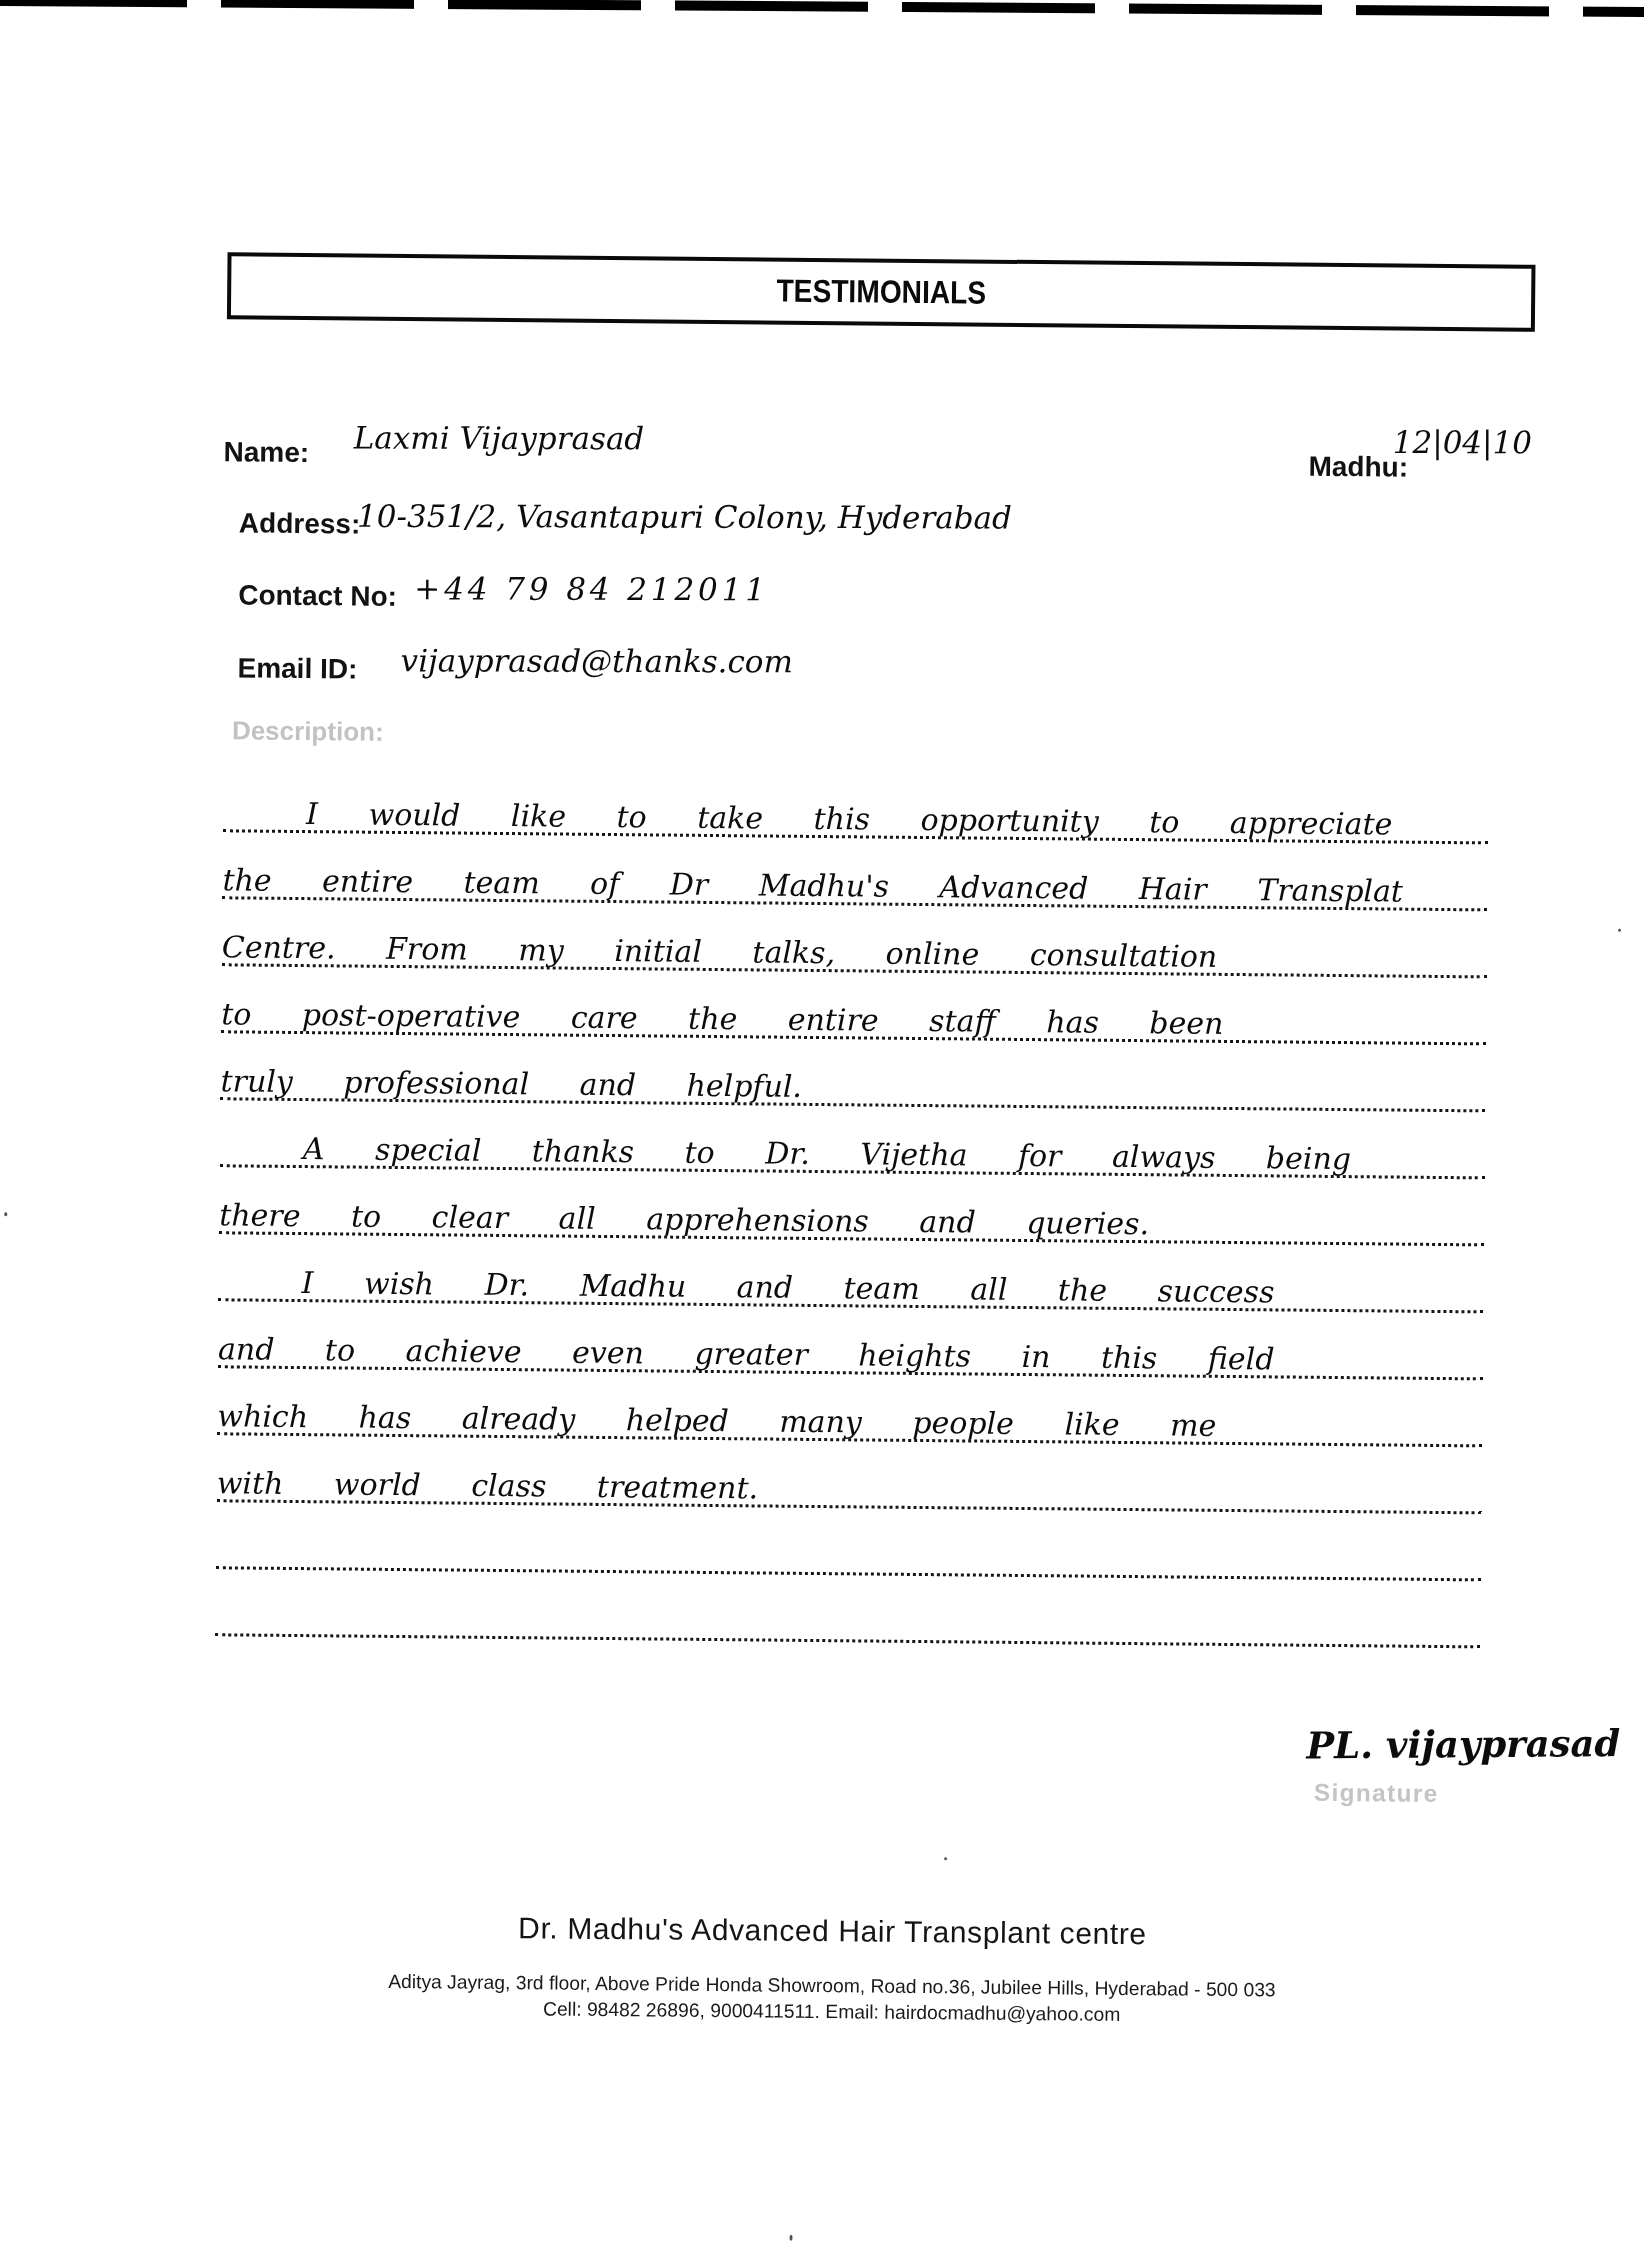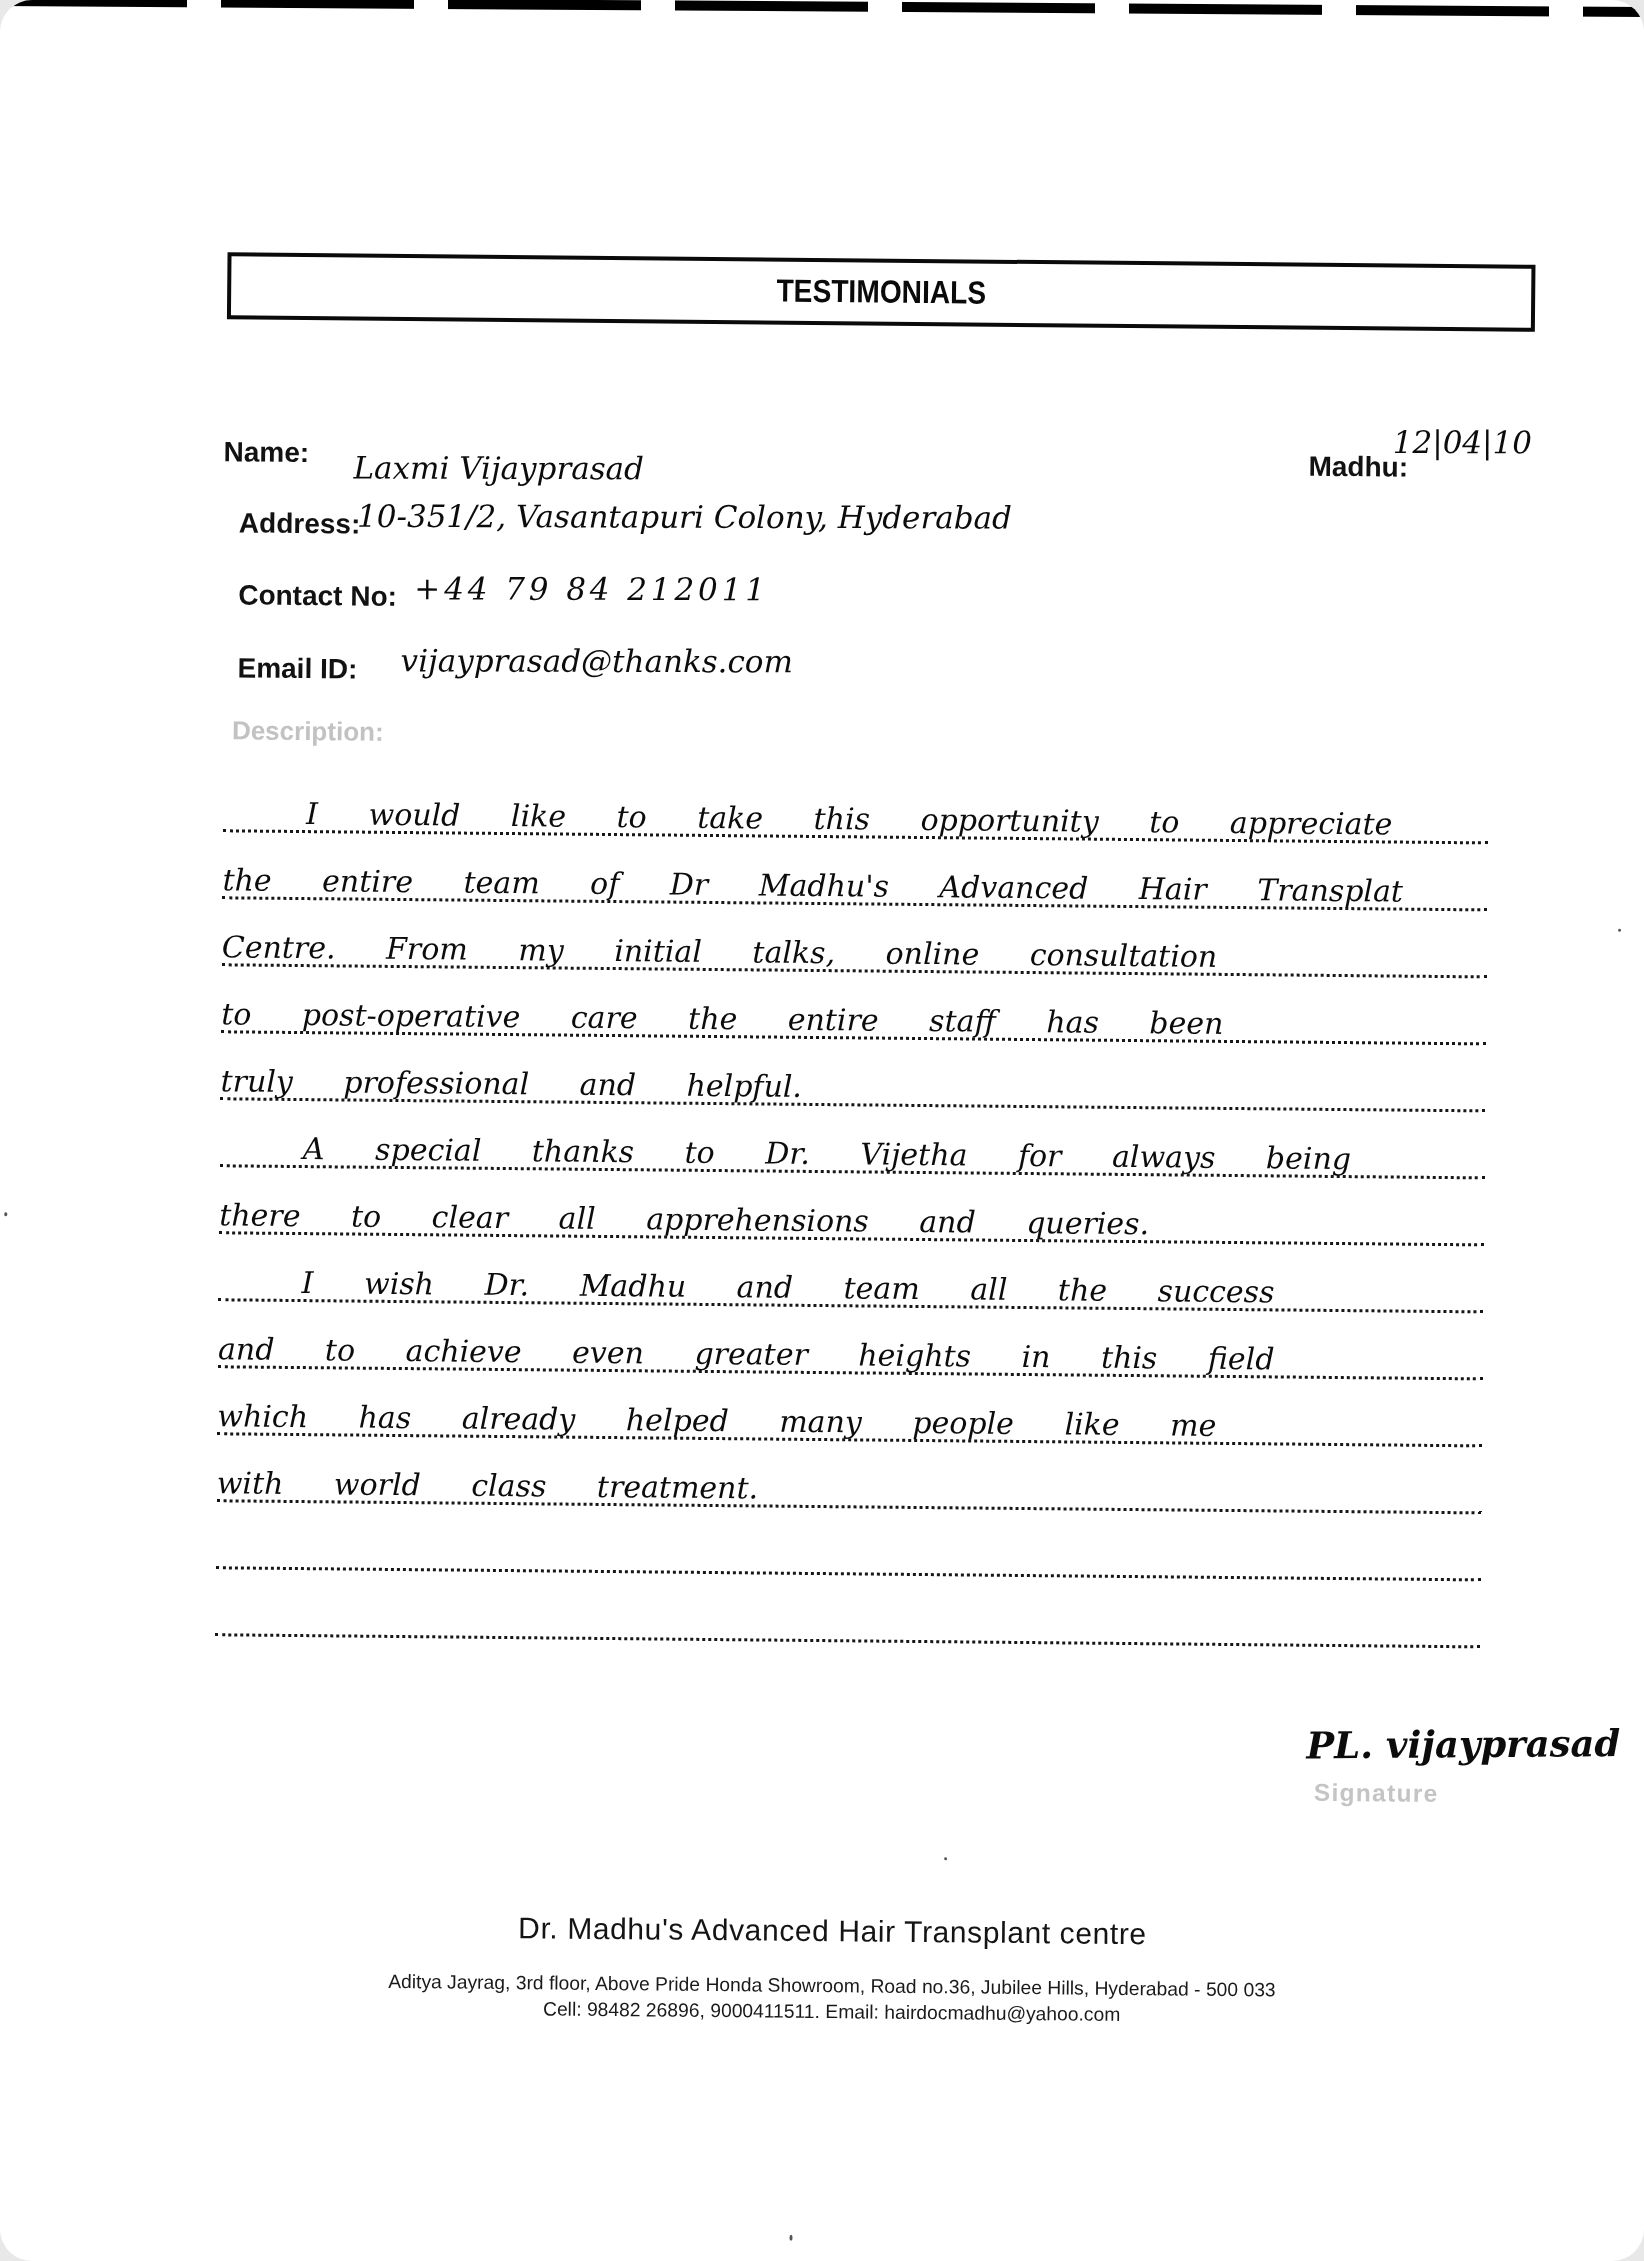--- a/index.html
+++ b/index.html
@@ -4,21 +4,20 @@
 <style>
   html, body { margin: 0; padding: 0; background: #e8e8e8; }
   .page {
     position: relative;
     width: 1644px;
     height: 2261px;
     background: #ffffff;
     overflow: hidden;
     font-family: "Liberation Sans", sans-serif;
     color: #101010;
-    border-radius: 32px;
   }
   .tilt {
     position: absolute;
     left: 0; top: 0;
     width: 1644px; height: 2261px;
     transform: rotate(0.55deg);
     transform-origin: 822px 0px;
   }
   
   .scan-artifact-top {
@@ -133,21 +132,21 @@
 
   <div class="scan-artifact-top"></div>
 
   <div class="tilt">
 
     <div class="title-box">
       <span class="title-text">TESTIMONIALS</span>
     </div>
 
     <span class="label" style="left:228px; top:442px;">Name:</span>
-    <span class="hw hw-val" style="left:358px; top:453px;font-style:italic;">Laxmi Vijayprasad</span>
+    <span class="hw hw-val" style="left:358px; top:423px;font-style:italic;">Laxmi Vijayprasad</span>
 
     <span class="label" style="left:1313px; top:446px;">Madhu:</span>
     <span class="hw hw-val" style="left:1397px; top:418px;font-style:italic;">12|04|10</span>
 
     <span class="label" style="left:244px; top:513px;">Address:</span>
     <span class="hw hw-val" style="left:362px; top:500px;">10-351/2, Vasantapuri Colony, Hyderabad</span>
 
     <span class="label" style="left:244px; top:585px;">Contact No:</span>
     <span class="hw hw-val" style="left:420px; top:573px; letter-spacing:3.9px;">+44 79 84 212011</span>
 

